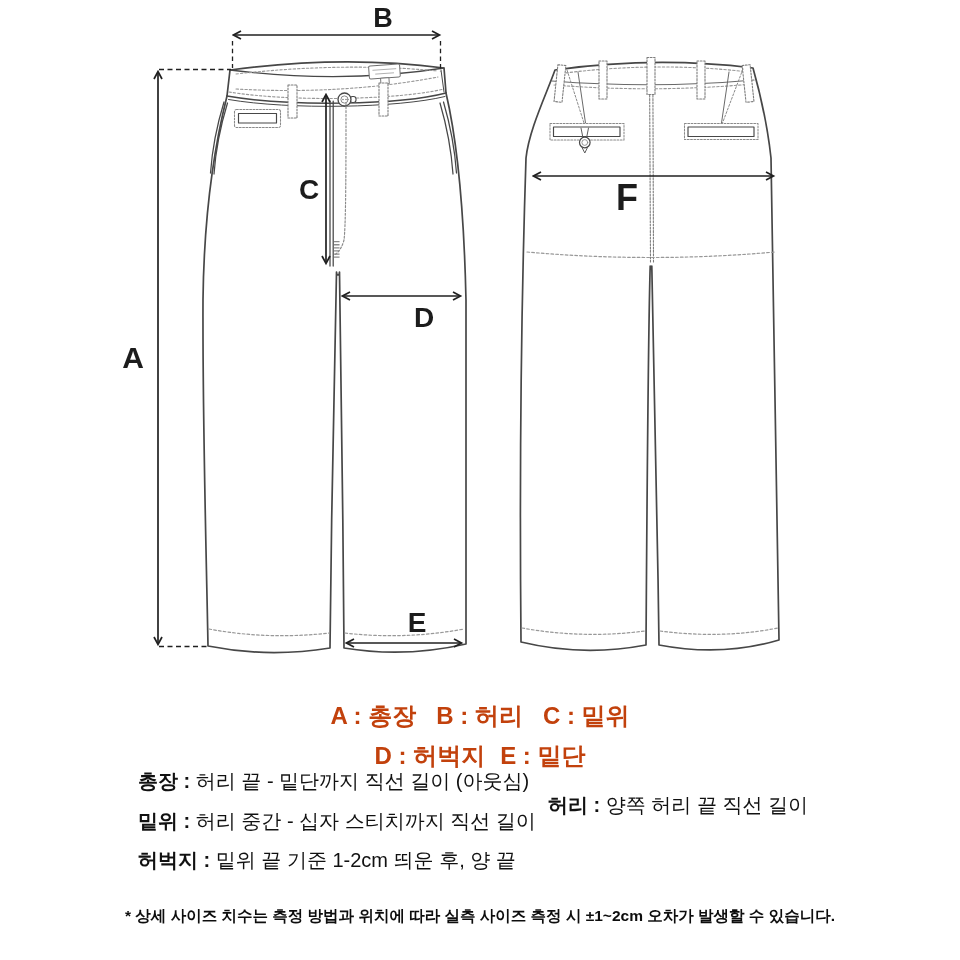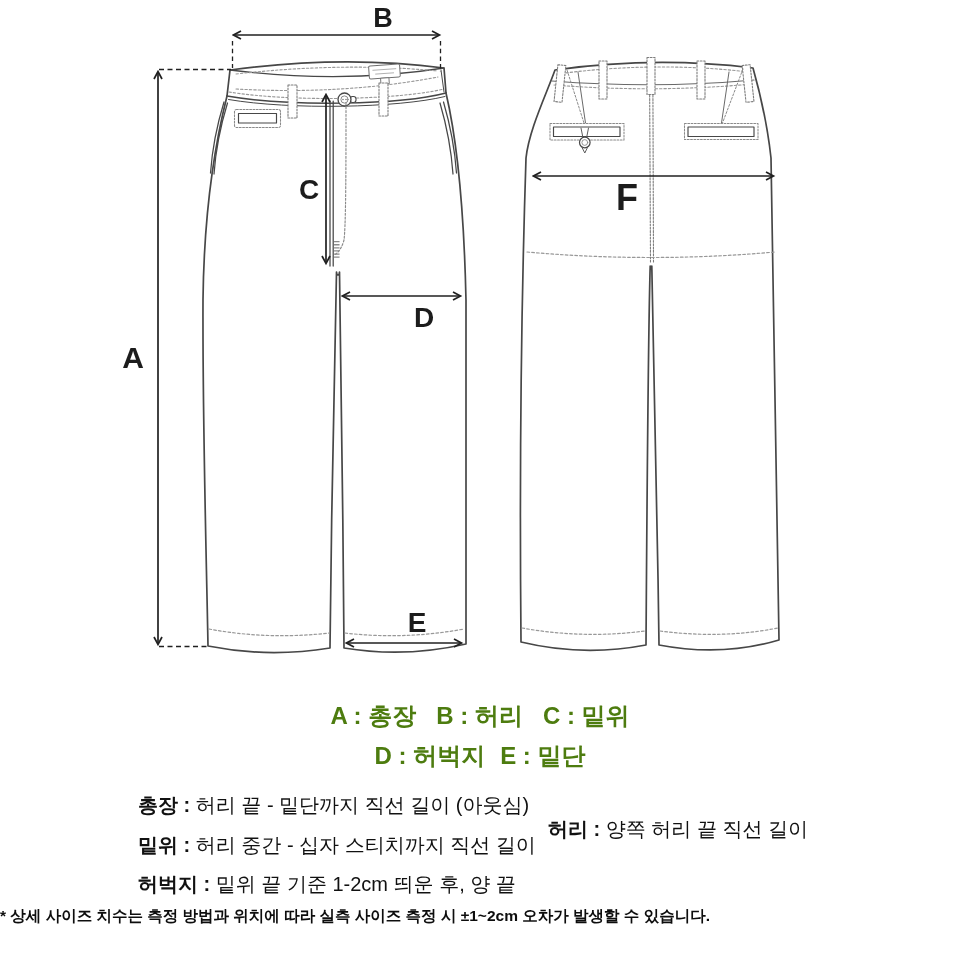--- a/index.html
+++ b/index.html
@@ -1,29 +1,29 @@
 <!DOCTYPE html>
 <html><head>
 <meta charset="utf-8">
 <style>
   html,body{margin:0;padding:0;}
   body{width:960px;height:960px;background:#ffffff;font-family:"Liberation Sans","DejaVu Sans",sans-serif;}
   .stage{position:relative;width:960px;height:960px;background:#ffffff;overflow:hidden;}
   .diagram-svg{position:absolute;left:0;top:0;}
   .diagram-svg text{font-family:"Liberation Sans","DejaVu Sans",sans-serif;font-weight:700;fill:#1c1c1c;}
-  .legend{position:absolute;top:696px;left:0;width:960px;color:#4d7c0f;}
+  .legend{position:absolute;top:696px;left:0;width:960px;color:#c2410c;}
   .legend-line{display:flex;justify-content:center;column-gap:20px;font-size:24px;font-weight:800;line-height:40px;white-space:nowrap;}
-  .defs-col{position:absolute;top:786px;color:#111;}
+  .defs-col{position:absolute;top:762px;color:#111;}
   .defs-left{left:138px;}
   .defs-right{left:548px;margin-top:24px;}
   .def-row{font-size:20px;line-height:39.5px;white-space:nowrap;}
   .def-term{font-weight:800;}
   .def-colon{font-weight:800;}
   .def-text{font-weight:400;}
-  .footnote{position:absolute;top:906px;left:0;width:960px;text-align:left;font-size:15.5px;font-weight:700;color:#0d0d0d;}
+  .footnote{position:absolute;top:906px;left:0;width:960px;text-align:center;font-size:15.5px;font-weight:700;color:#0d0d0d;}
 </style>
 </head>
 <body>
 
 <div class="stage">
 
   <svg class="diagram-svg" width="960" height="690" viewBox="0 0 960 690">
     <defs>
       <marker id="ah-e" markerWidth="14" markerHeight="14" refX="8" refY="5" orient="auto" markerUnits="userSpaceOnUse">
         <path d="M 1 1 L 8.5 5 L 1 9" fill="none" stroke="#202020" stroke-width="1.7"></path>

